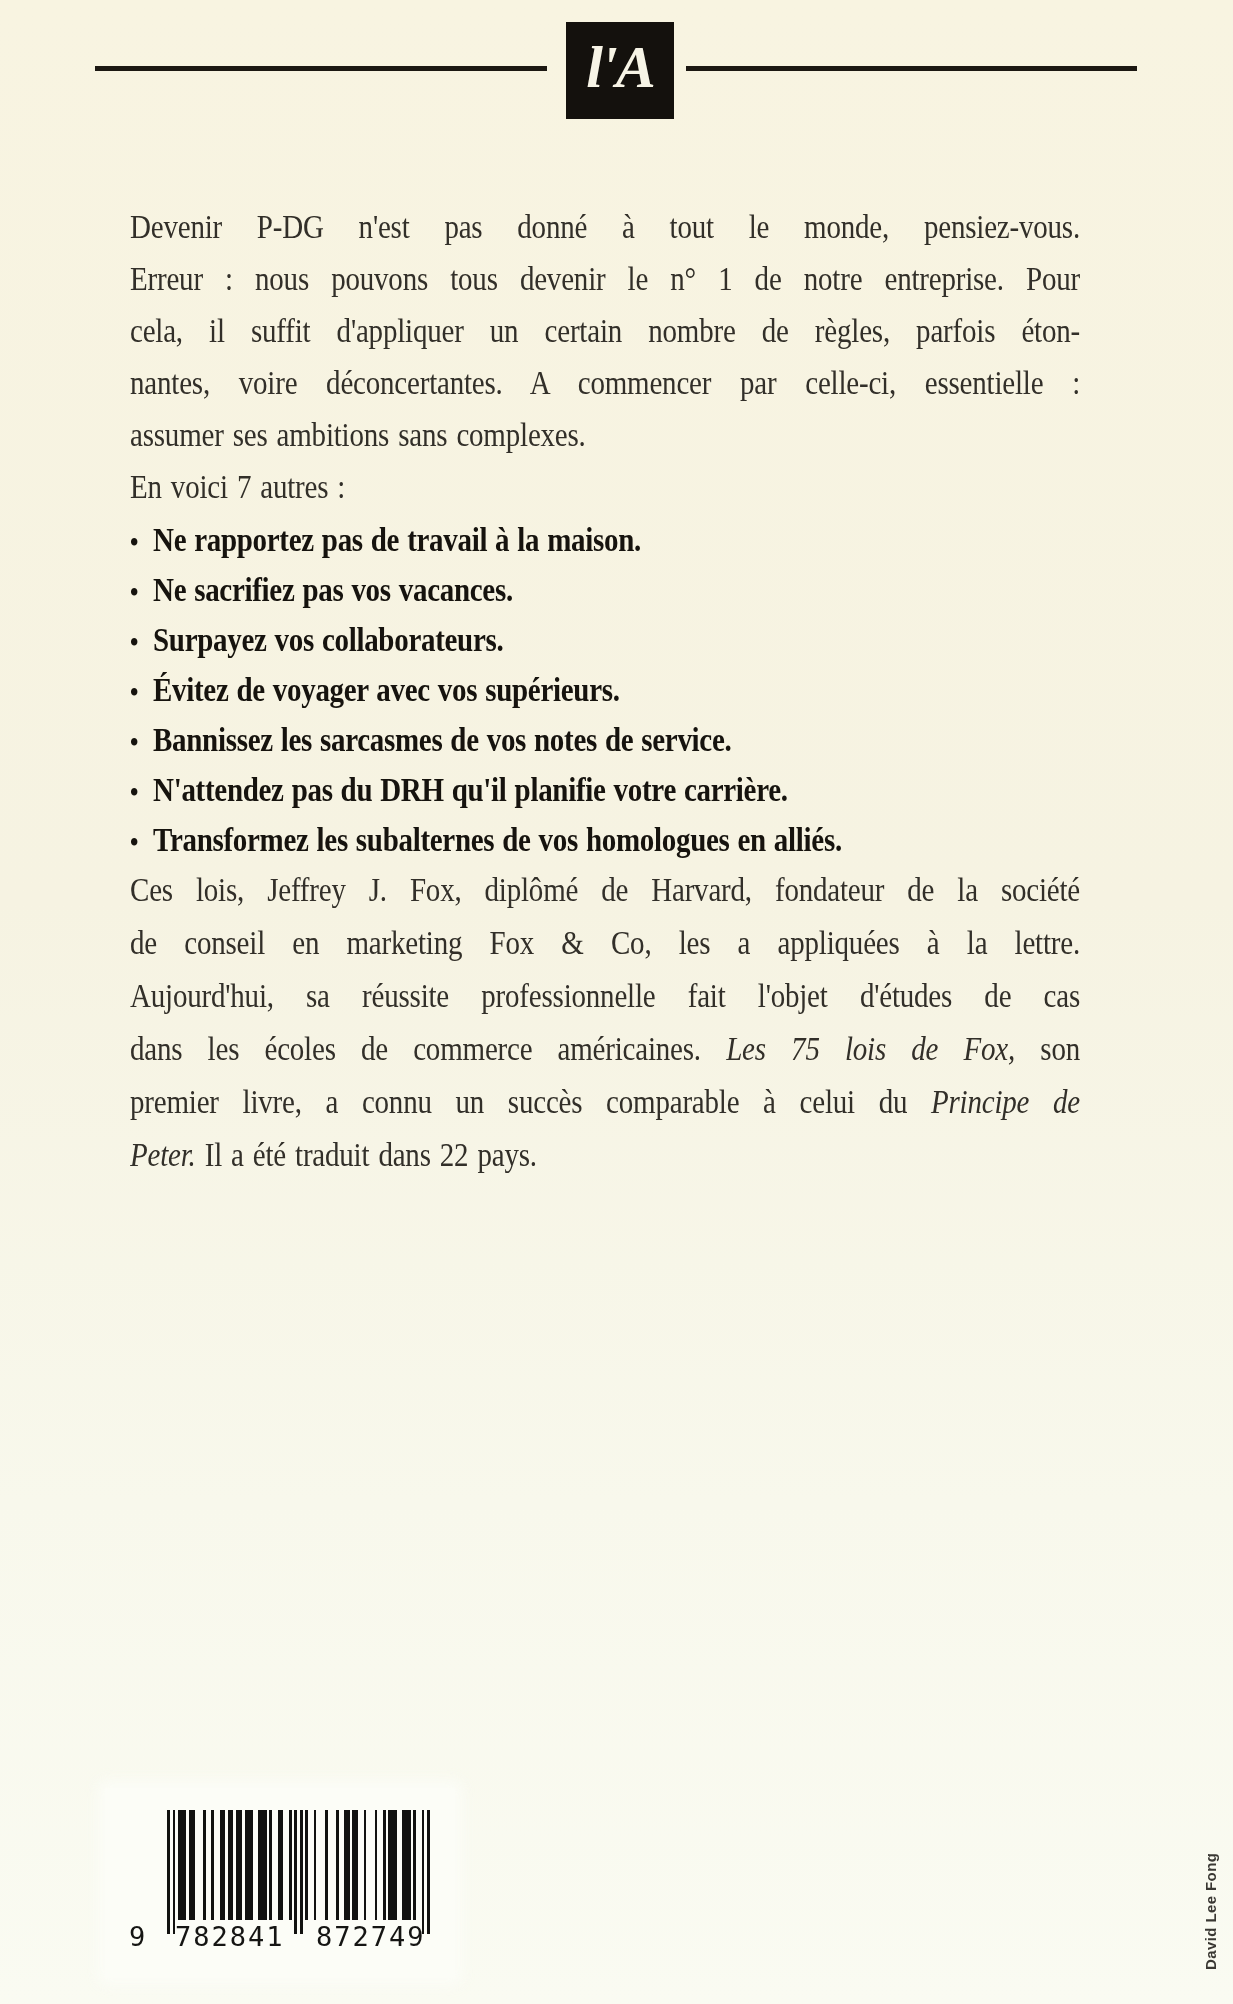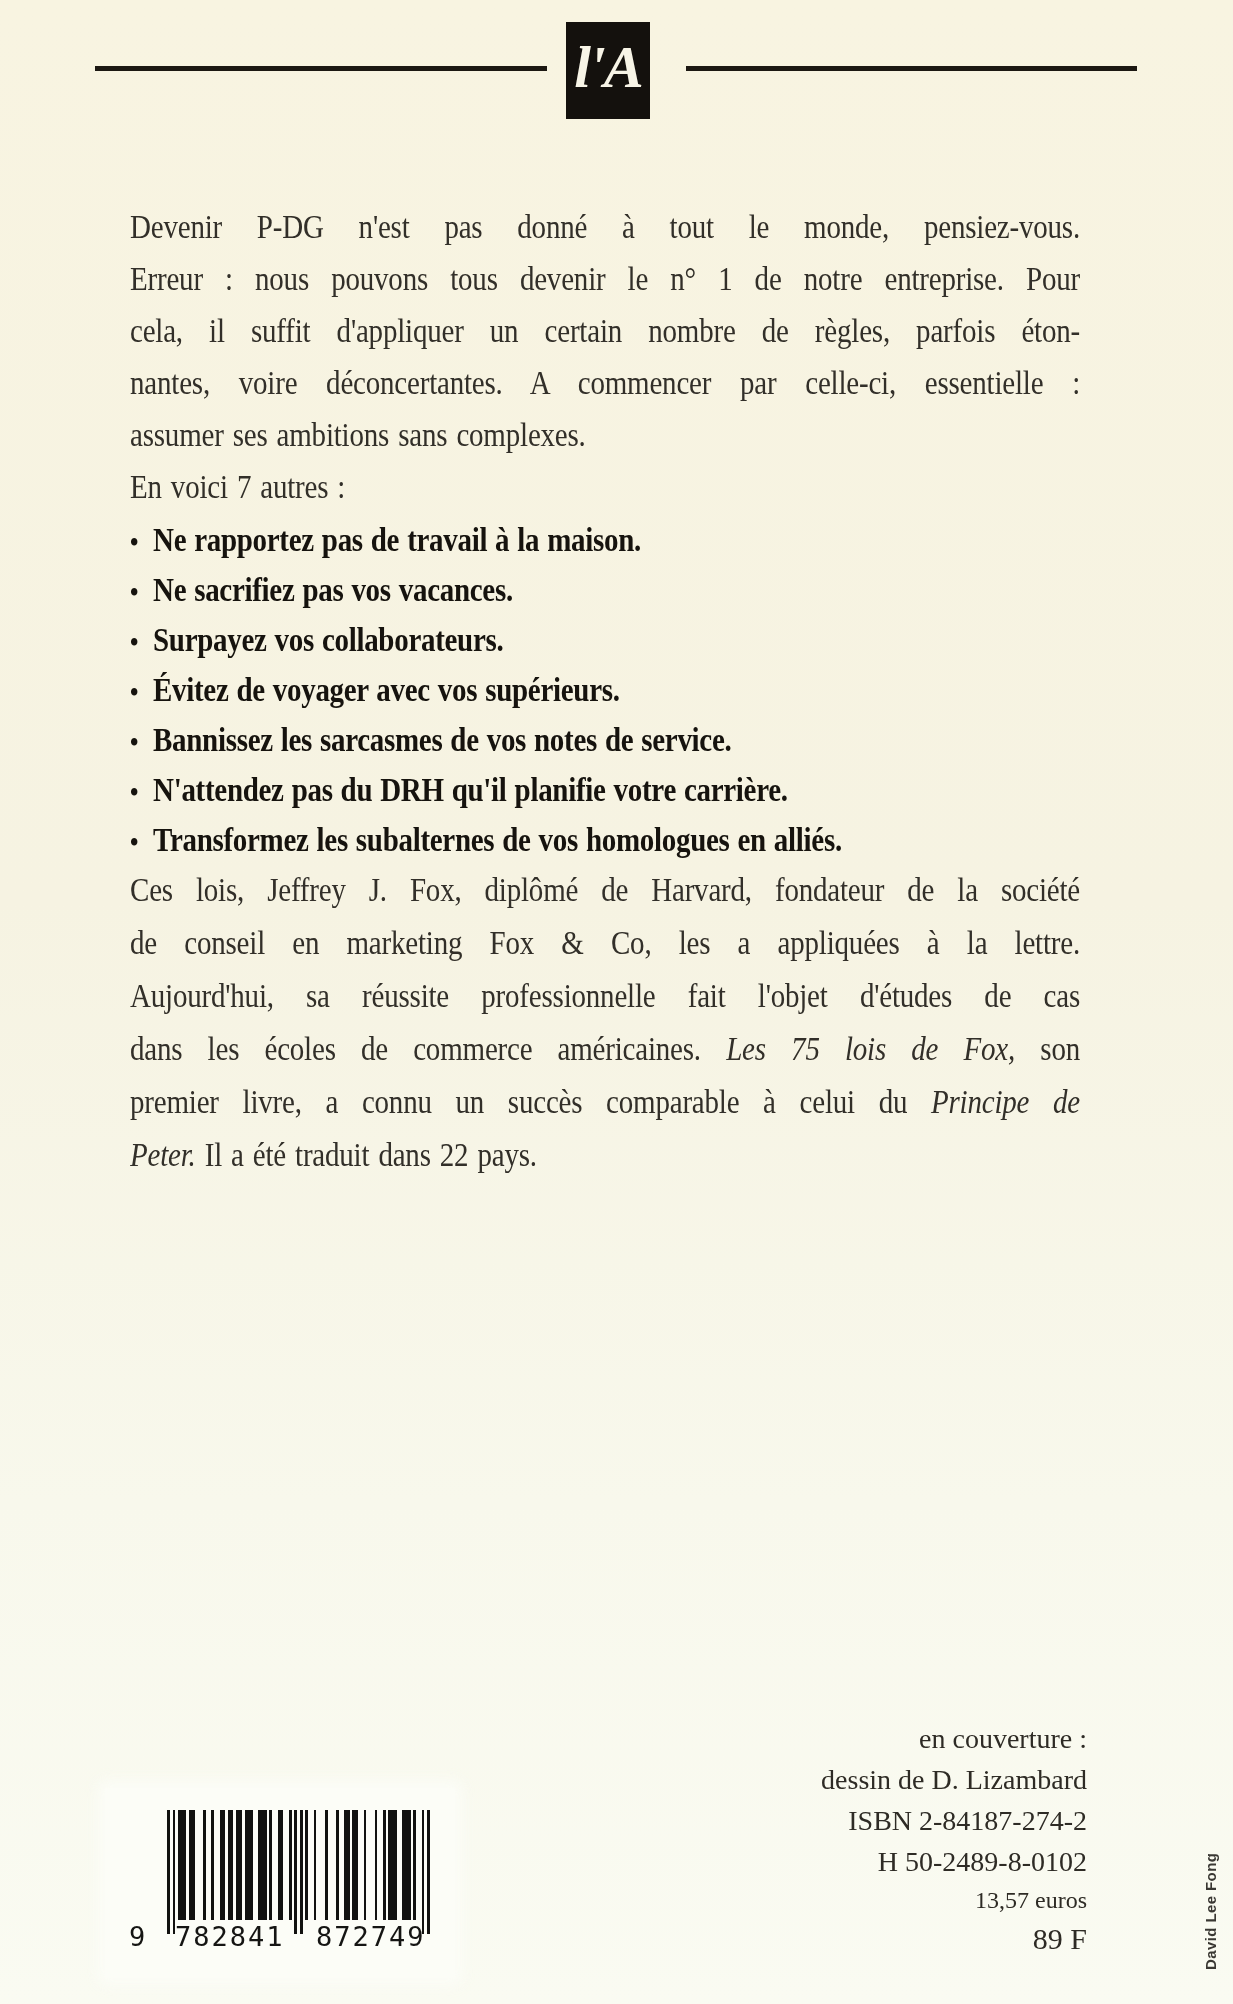--- a/index.html
+++ b/index.html
@@ -11,21 +11,21 @@
     font-family:"Liberation Serif","DejaVu Serif",serif;
     color:#322f29;
     overflow:hidden;
   }
   
   .masthead{position:absolute;top:22px;left:0;width:100%;height:98px;}
   .rule{position:absolute;top:44px;height:5px;background:#1c1812;}
   .rule-left{left:95px;width:452px;}
   .rule-right{left:686px;width:451px;}
   .logo{
-    position:absolute;left:566px;top:0;width:84px;height:97px;
+    position:absolute;left:566px;top:0;width:108px;height:97px;
     background:#14110d;color:#f7f4e6;
     display:flex;align-items:center;justify-content:center;
     font-style:italic;font-size:60px;font-weight:bold;
     letter-spacing:-2px;padding-bottom:6px;box-sizing:border-box;
   }
   
   .blurb{position:absolute;left:130px;top:200px;width:950px;}
   .ln{
     height:52px;line-height:52px;font-size:29px;
     letter-spacing:-0.2px;word-spacing:2px;
@@ -111,28 +111,20 @@
     <div class="para2">
       <div class="ln j"><span>Ces lois, Jeffrey J. Fox, diplômé de Harvard, fondateur de la société</span></div>
       <div class="ln j"><span>de conseil en marketing Fox &amp; Co, les a appliquées à la lettre.</span></div>
       <div class="ln j"><span>Aujourd'hui, sa réussite professionnelle fait l'objet d'études de cas</span></div>
       <div class="ln j"><span>dans les écoles de commerce américaines. </span><span class="it">Les 75 lois de Fox,</span><span> son</span></div>
       <div class="ln j"><span>premier livre, a connu un succès comparable à celui du </span><span class="it">Principe de</span></div>
       <div class="ln"><span class="it">Peter.</span><span> Il a été traduit dans 22 pays.</span></div>
     </div>
   </div>
 
-  <div class="colophon">
-    <div class="colo-line">en couverture :</div>
-    <div class="colo-line">dessin de D. Lizambard</div>
-    <div class="colo-line">ISBN 2-84187-274-2</div>
-    <div class="colo-line">H 50-2489-8-0102</div>
-    <div class="colo-euro">13,57 euros</div>
-    <div class="colo-francs">89 F</div>
-  </div>
 
   <div class="barcode-panel">
     <div class="bars" id="bars">
         <div class="bar tall" style="left: 0px; width: 2.77px;"></div>
         <div class="bar tall" style="left: 5.54px; width: 2.77px;"></div>
         <div class="bar short" style="left: 11.07px; width: 8.31px;"></div>
         <div class="bar short" style="left: 22.15px; width: 5.54px;"></div>
         <div class="bar short" style="left: 35.99px; width: 2.77px;"></div>
         <div class="bar short" style="left: 44.29px; width: 2.77px;"></div>
         <div class="bar short" style="left: 52.6px; width: 5.54px;"></div>

